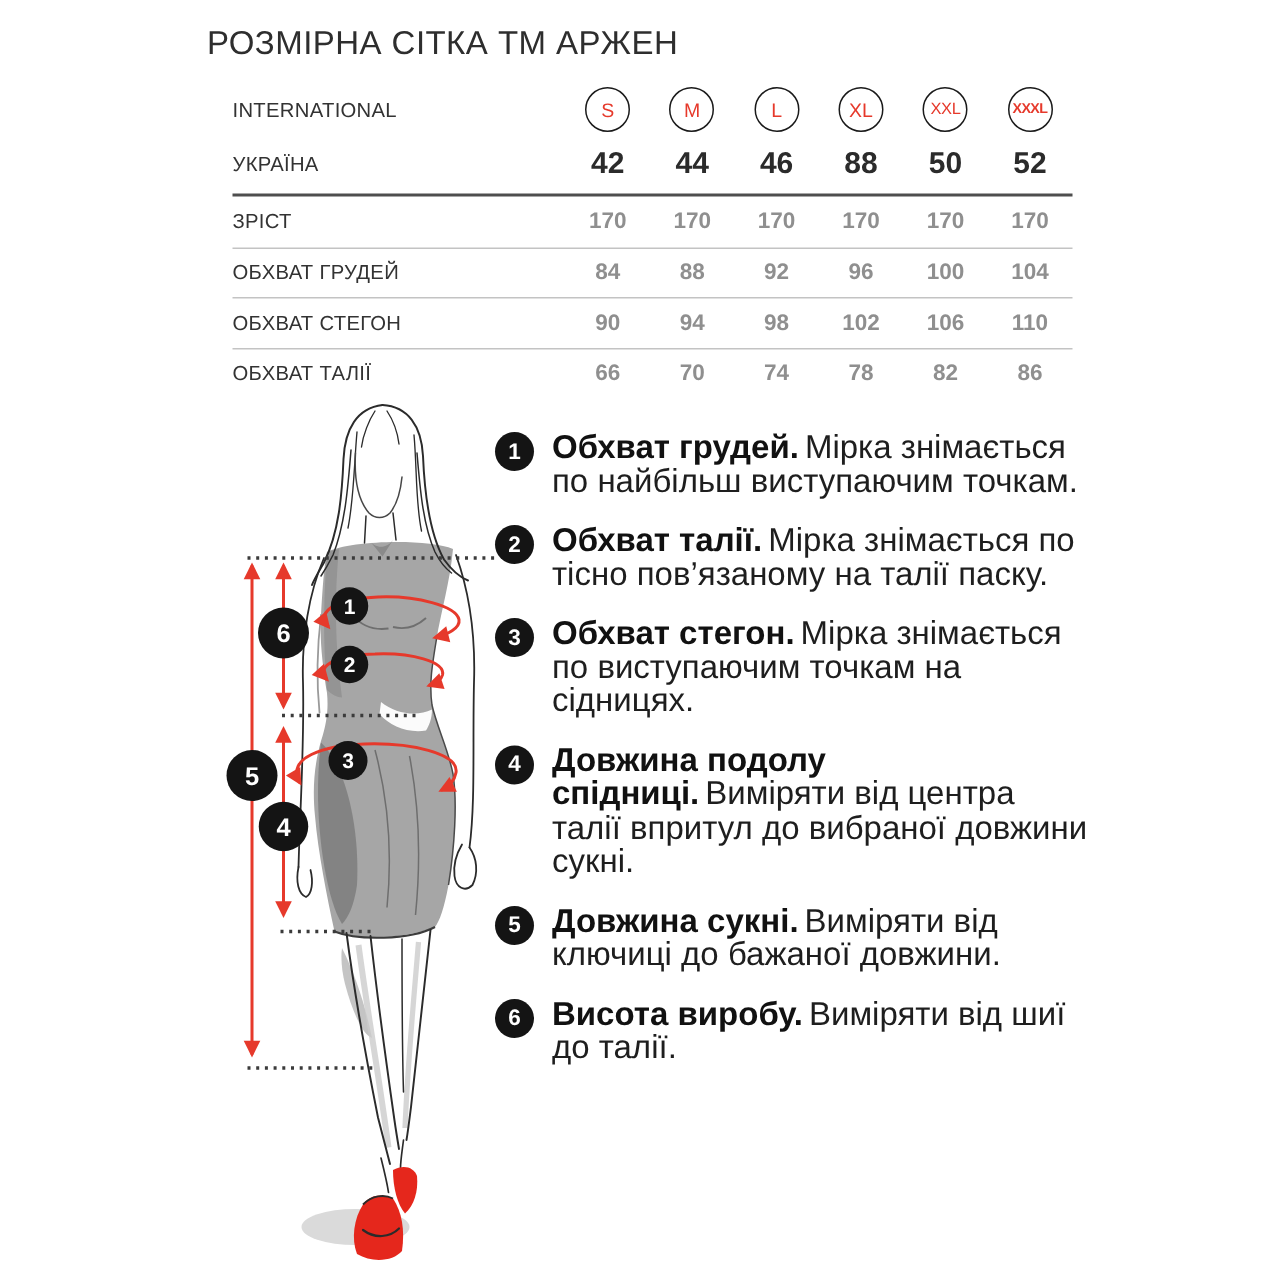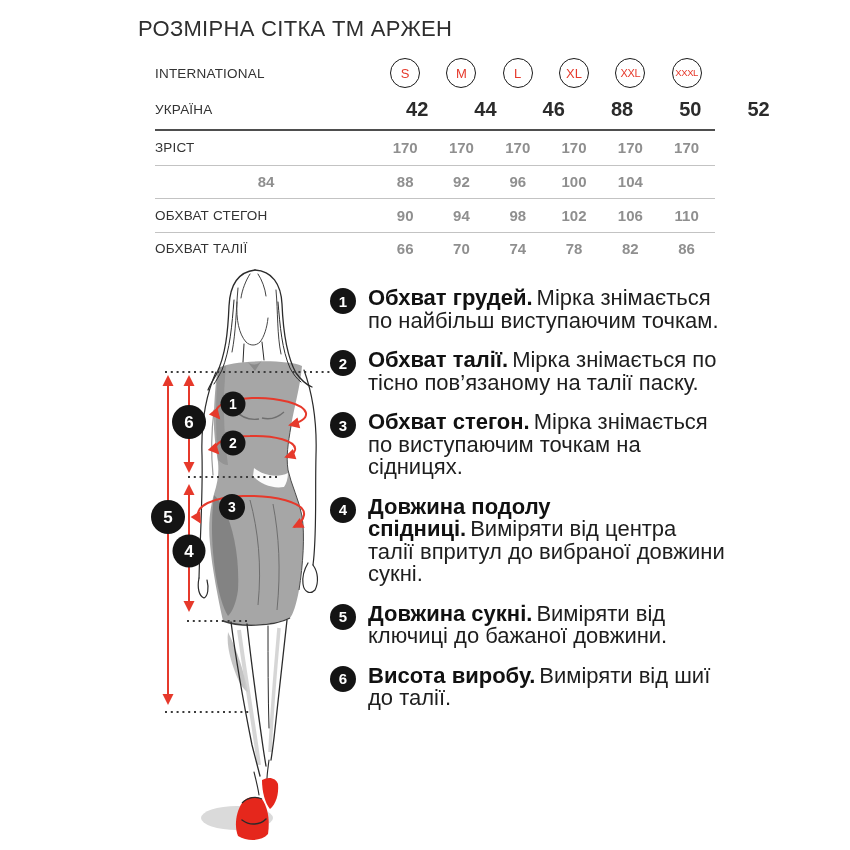--- a/index.html
+++ b/index.html
@@ -22,33 +22,33 @@
     position:absolute;left:138px;top:16px;
     font-size:22px;font-weight:500;letter-spacing:.3px;color:#2e2e2e;
   }
 
   
   .size-table{position:absolute;left:155px;top:54px;width:560px;}
   .srow{display:grid;grid-template-columns:222px repeat(6,56.3px);align-items:center;}
   .rlabel{font-size:13.5px;color:var(--label);letter-spacing:.2px;}
   .cell{text-align:center;}
   .int-row{height:38px;}
-  .ua-row{height:34px;gap:12px;}
+  .ua-row{height:34px;}
   .num-dark{font-size:20px;color:#2b2b2b;font-weight:bold;}
   .data-row{height:33.5px;}
   .data-row + .data-row{border-top:1px solid var(--divider-light);}
   .dark-divider{border-top:2px solid var(--divider-dark);margin-top:3px;}
   .num-gray{font-size:15px;color:var(--value-gray);font-weight:bold;}
   .size-circle{
     display:inline-flex;align-items:center;justify-content:center;
     width:30px;height:30px;border:1.7px solid #1a1a1a;border-radius:50%;
     color:var(--red);font-size:13px;font-weight:500;line-height:1;
   }
   .int-row .cell:nth-child(6) .size-circle{font-size:11px;letter-spacing:-.3px;}
-  .int-row .cell:nth-child(7) .size-circle{font-size:9.5px;letter-spacing:-.4px;}
+  .int-row .cell:nth-child(7) .size-circle{font-size:9.5px;letter-spacing:-.4px;font-weight:bold;}
 
   
   .legend{position:absolute;left:330px;top:287px;width:398px;display:flex;flex-direction:column;gap:17px;}
   .legend-item{display:flex;gap:12px;}
   .legend-num{
     flex:none;width:26px;height:26px;margin-top:1px;border-radius:50%;
     background:var(--marker-black);color:#fff;font-size:15px;font-weight:bold;
     display:flex;align-items:center;justify-content:center;
   }
   .legend-text{width:360px;font-size:22px;line-height:22.5px;color:#1e1e1e;}
@@ -93,20 +93,21 @@
       <div class="rlabel">ЗРІСТ</div>
       <div class="cell num-gray">170</div>
       <div class="cell num-gray">170</div>
       <div class="cell num-gray">170</div>
       <div class="cell num-gray">170</div>
       <div class="cell num-gray">170</div>
       <div class="cell num-gray">170</div>
     </div>
 
     <div class="srow data-row">
+      <div class="rlabel">ОБХВАТ ГРУДЕЙ</div>
       <div class="cell num-gray">84</div>
       <div class="cell num-gray">88</div>
       <div class="cell num-gray">92</div>
       <div class="cell num-gray">96</div>
       <div class="cell num-gray">100</div>
       <div class="cell num-gray">104</div>
     </div>
 
     <div class="srow data-row">
       <div class="rlabel">ОБХВАТ СТЕГОН</div>

